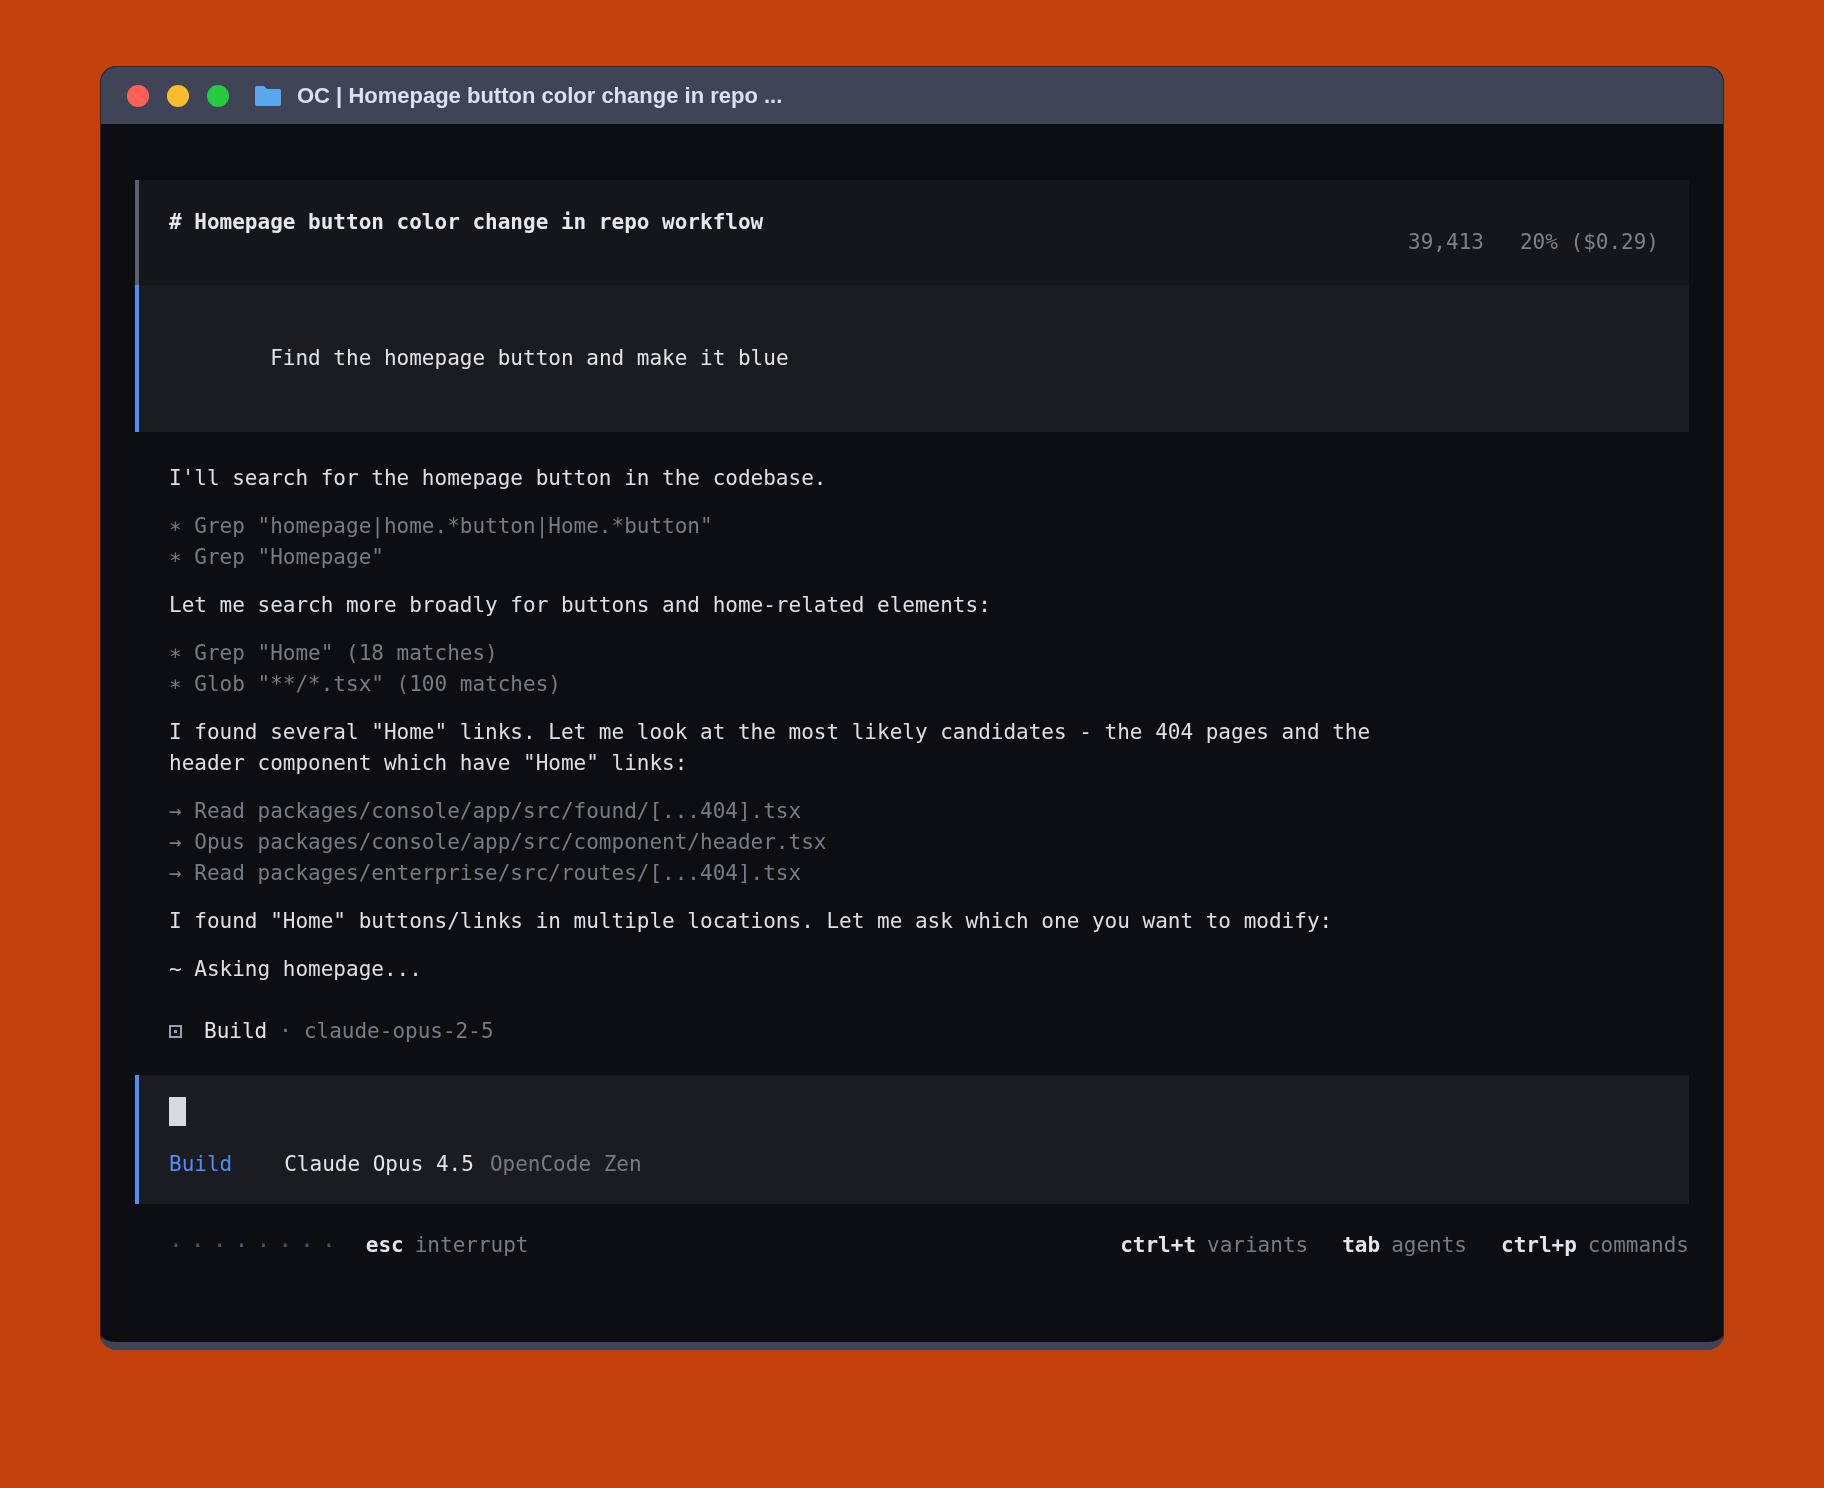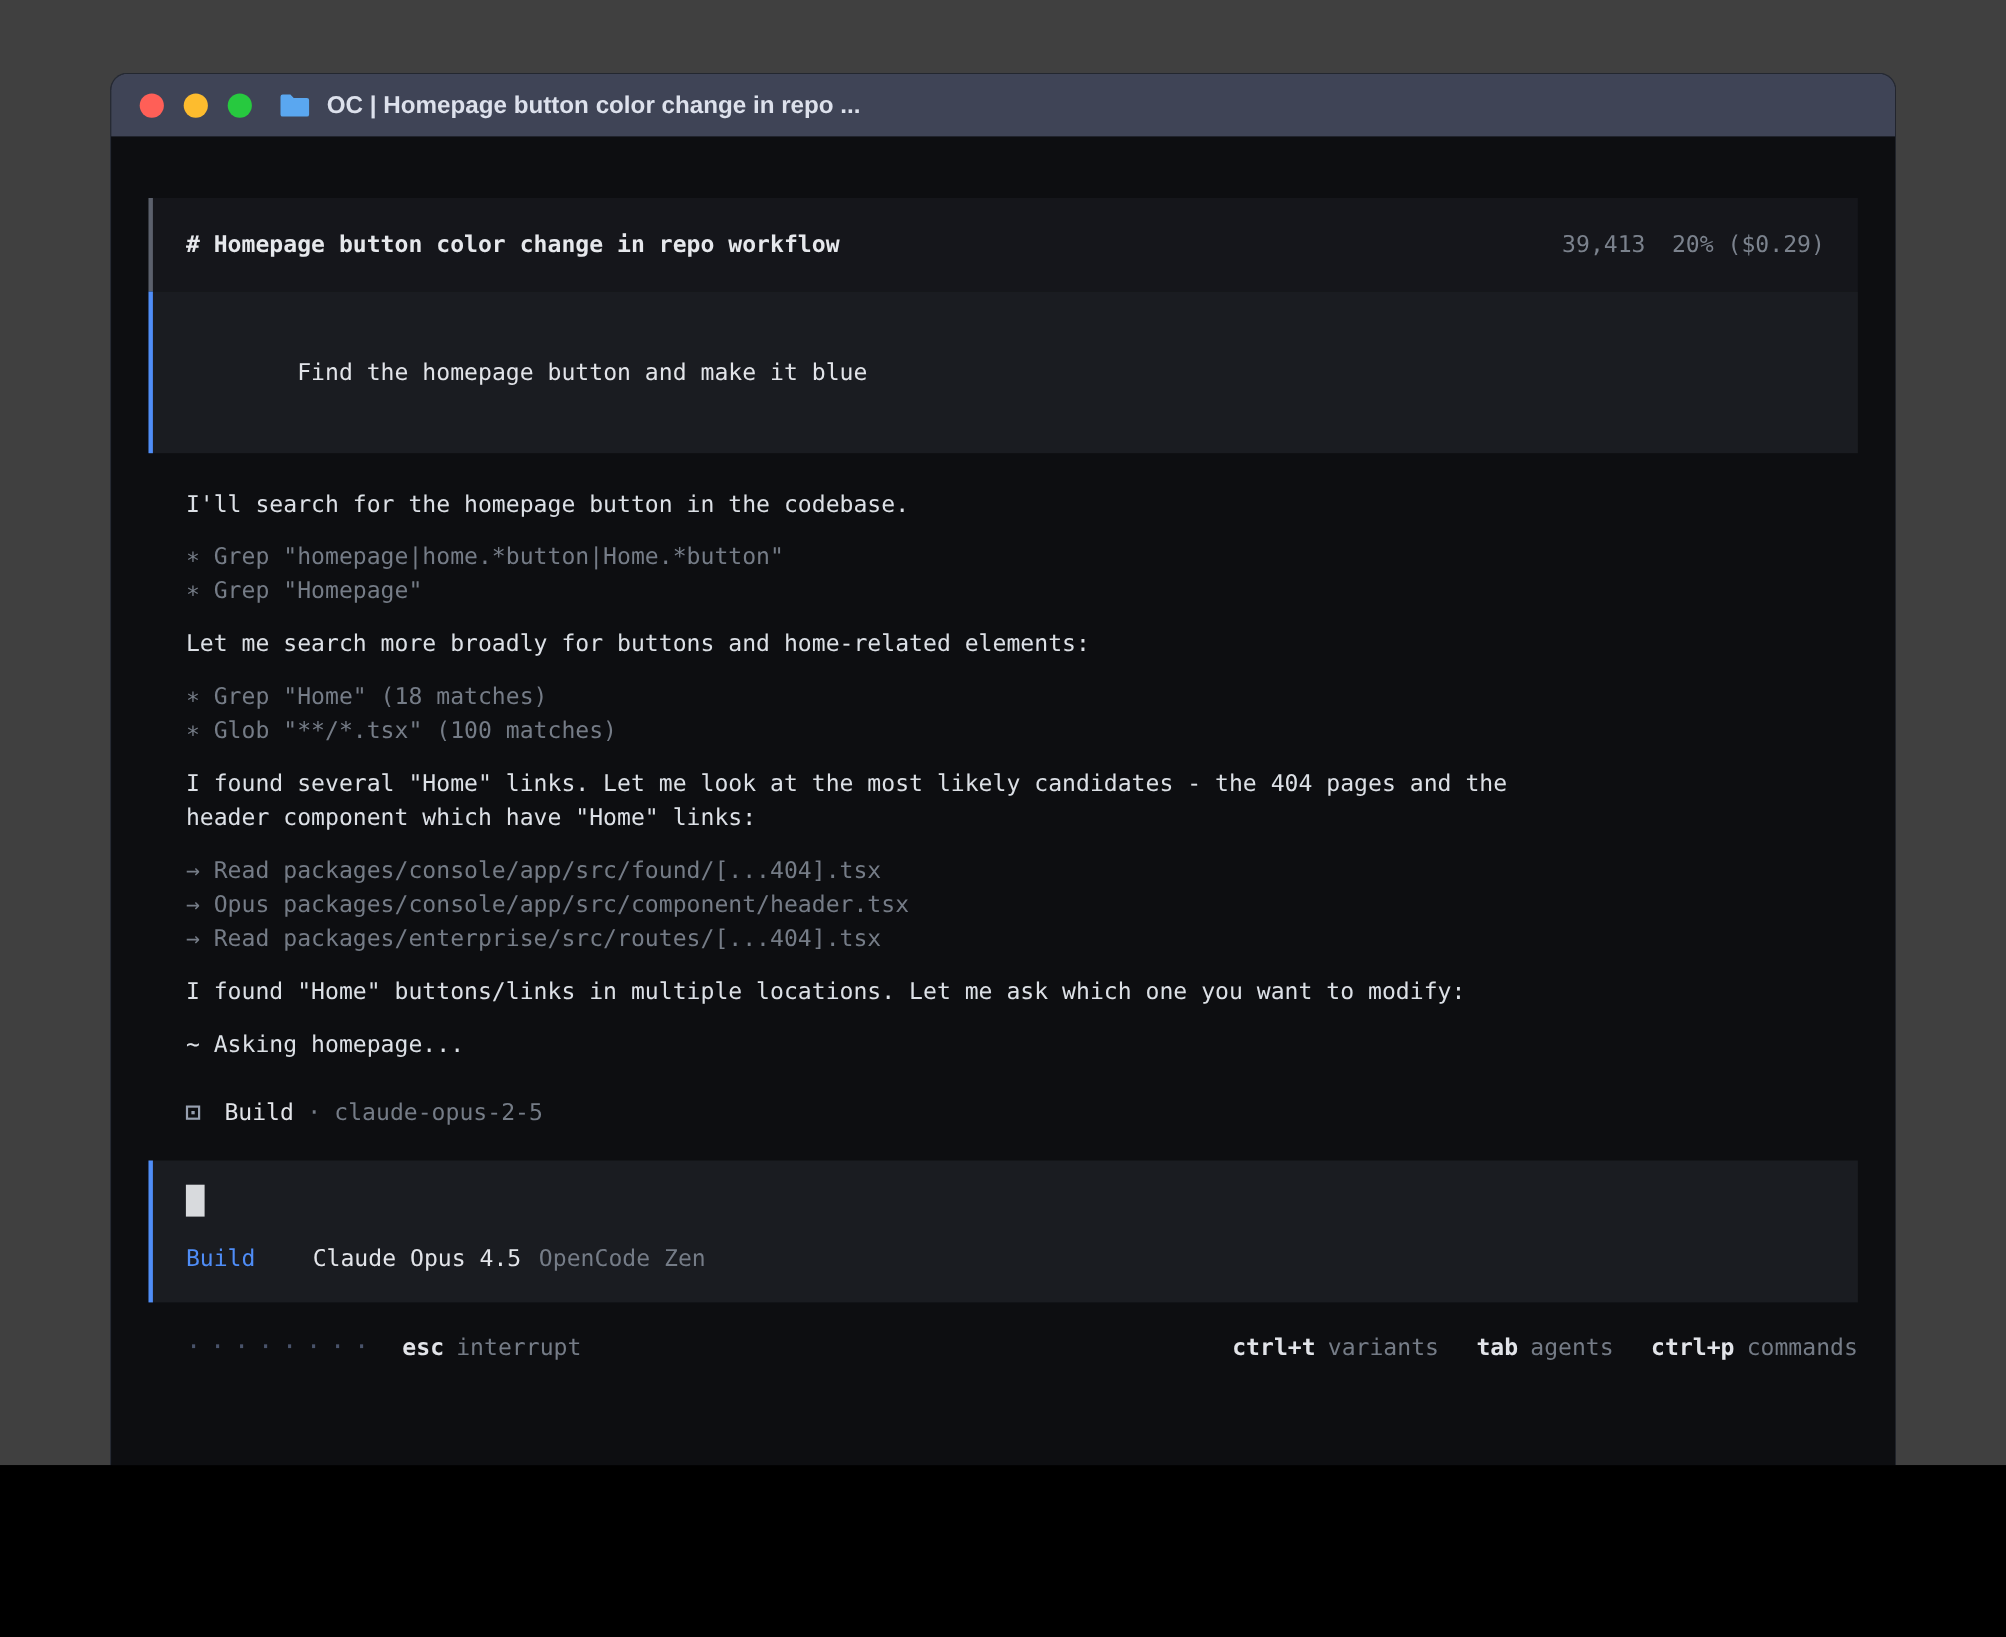--- a/index.html
+++ b/index.html
@@ -1,21 +1,21 @@
 <!DOCTYPE html>
 <html><head>
 <meta charset="utf-8">
 <style>
   * { margin: 0; padding: 0; box-sizing: border-box; }
   html, body { background: #000; }
   .canvas {
     position: relative;
     width: 1824px;
-    height: 1332px;
-    background: #404040;
+    height: 1488px;
+    background: #c2410c;
     overflow: hidden;
     font-family: "DejaVu Sans Mono", "Liberation Mono", monospace;
   }
   .window {
     position: absolute;
     left: 100px;
     top: 66px;
     width: 1624px;
     height: 1284px;
     background: #0d0e11;
@@ -54,21 +54,21 @@
     line-height: 31px;
     white-space: pre;
   }
   .session-header {
     margin-top: 56px;
     display: flex;
     justify-content: space-between;
     align-items: flex-start;
   }
   .session-title { font-weight: bold; color: #e6e8ec; }
-  .session-stats { color: #7b828d; display: flex; gap: 24px; }
+  .session-stats { color: #7b828d; display: flex; gap: 36px; margin-top: 20px; }
   .user-msg {
     background: #1a1c21;
     border-left-color: #4f8df7;
     color: #e2e4e9;
   }
   
   .conversation { margin-top: 31px; padding-left: 34px; }
   .conv-block + .conv-block { margin-top: 17px; }
   .line { line-height: 31px; white-space: pre; color: #dce0e6; }
   .line.dim { color: #757c87; }

